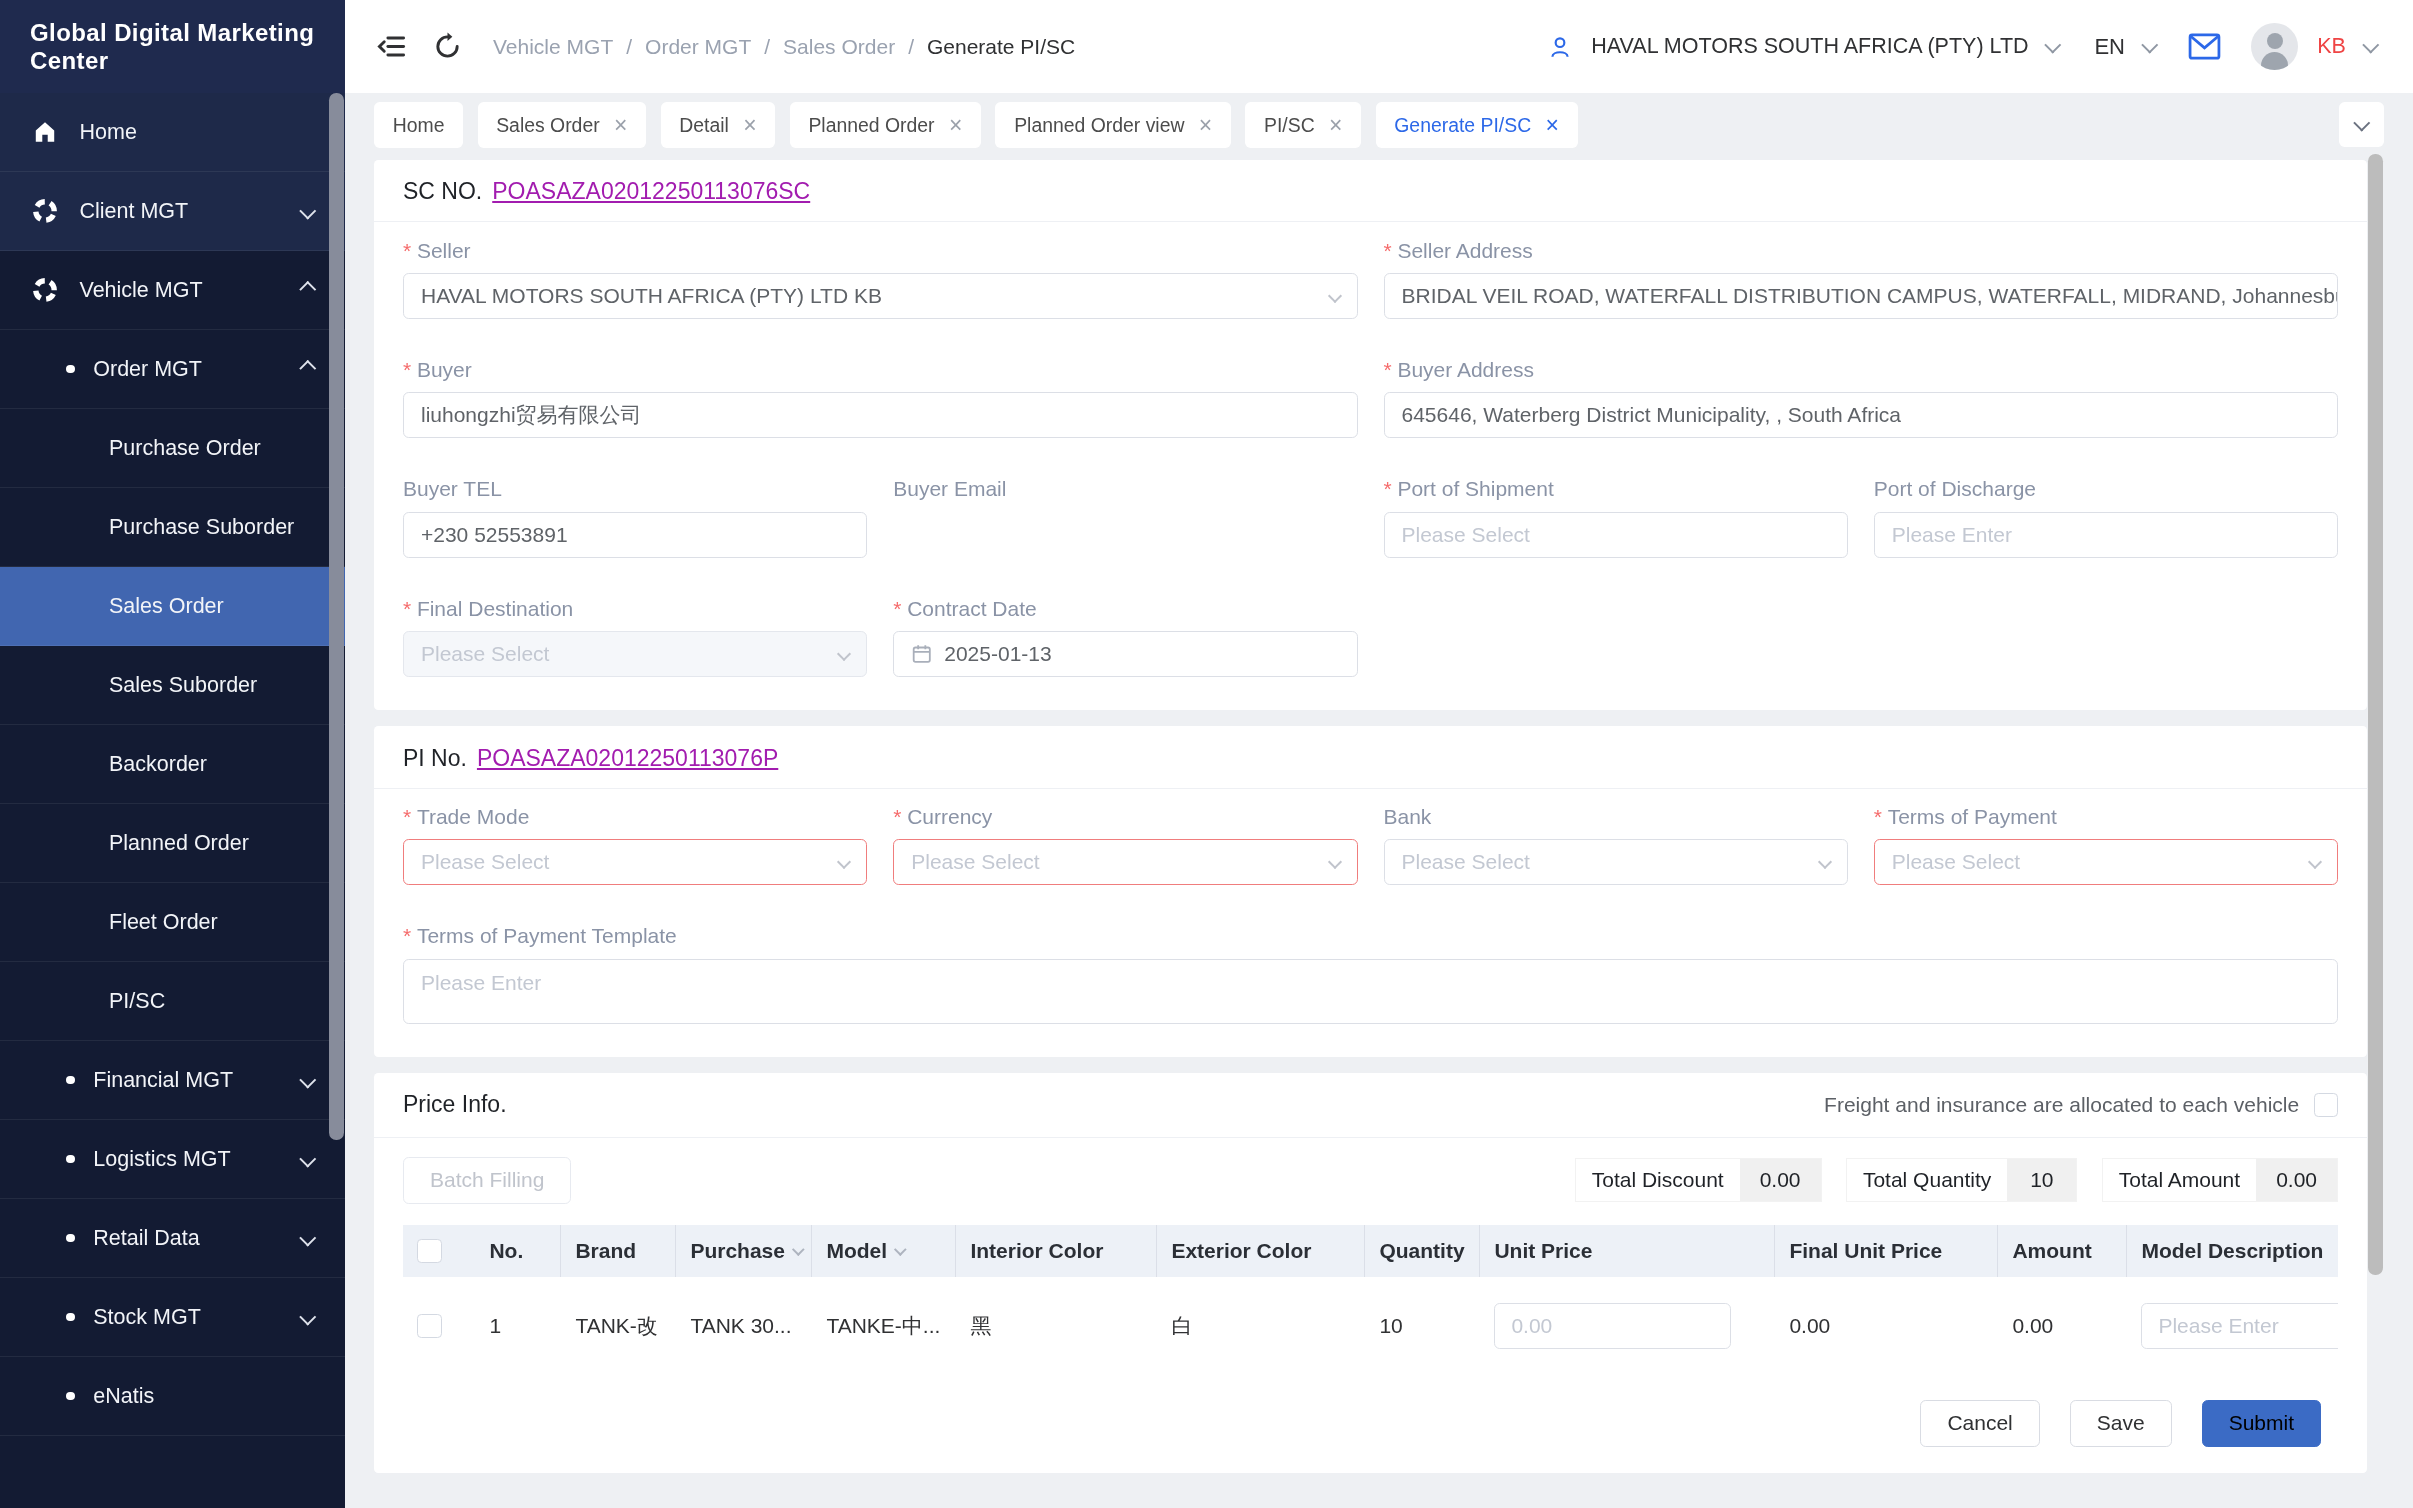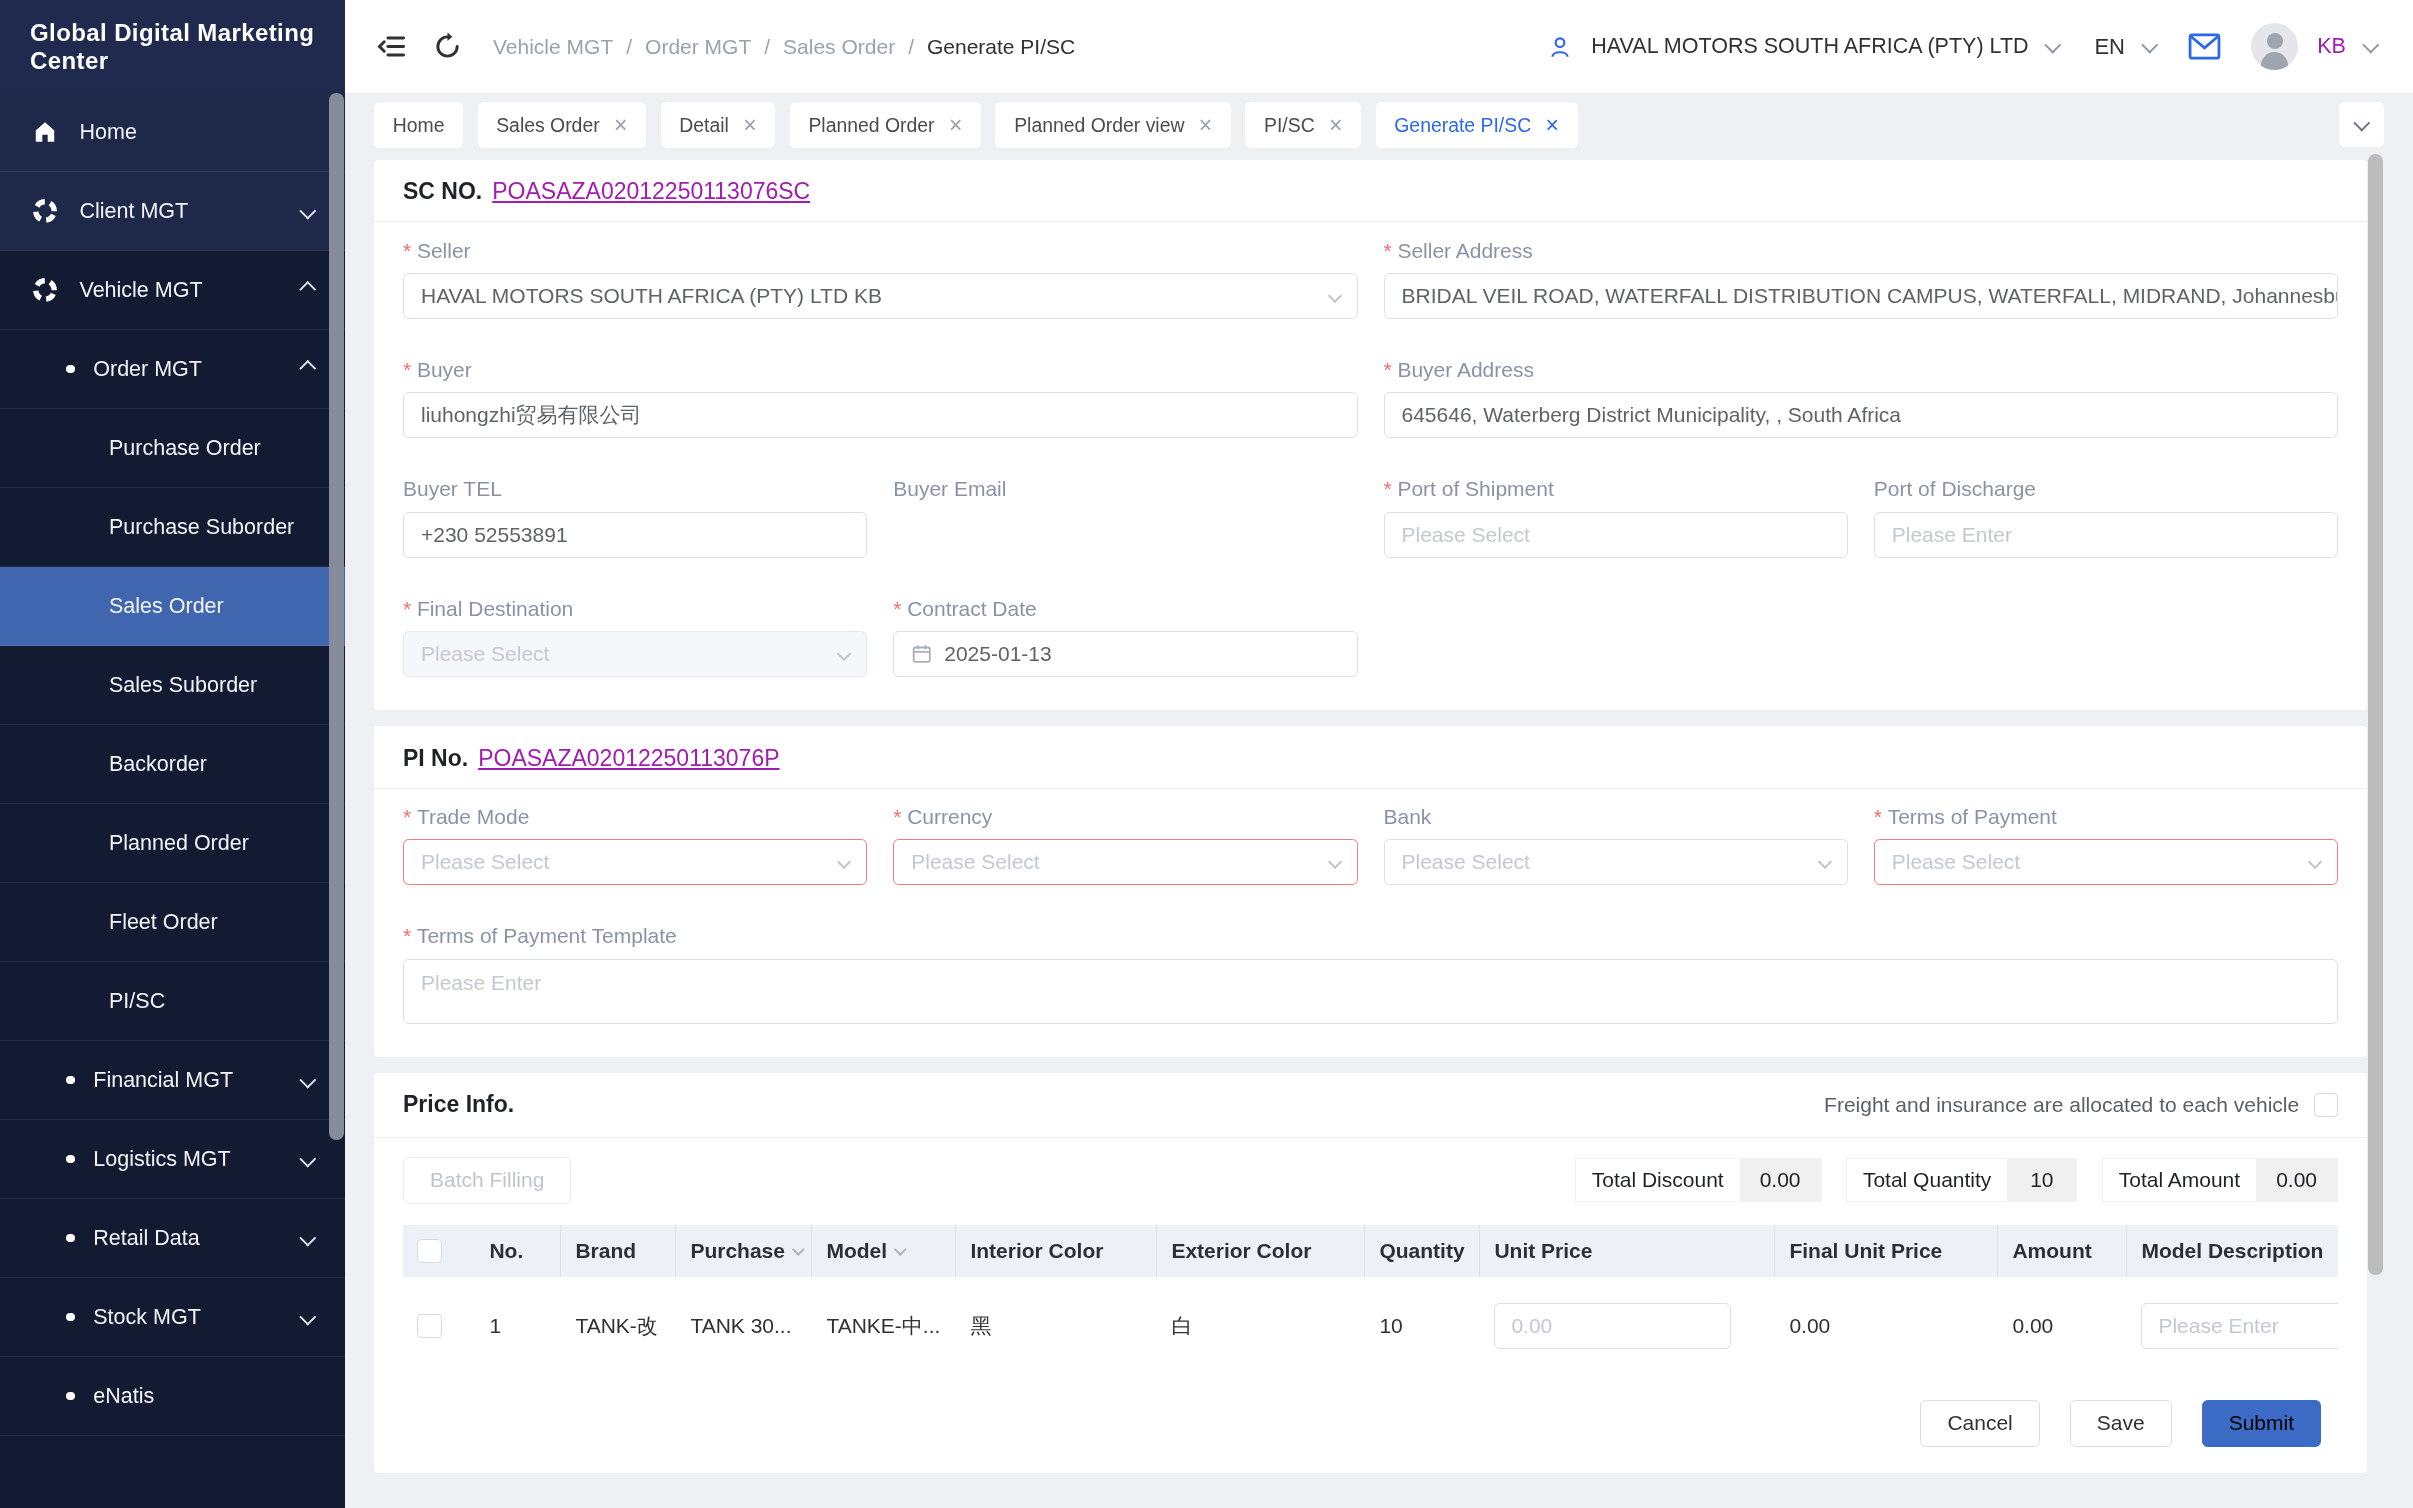--- a/index.html
+++ b/index.html
@@ -21,21 +21,21 @@
   .tb-icon { width:40px; height:40px; display:flex; align-items:center; justify-content:center; margin-right:16px; cursor:pointer; }
   .breadcrumb { display:flex; align-items:center; gap:13px; font-size:21px; color:#9aa2b0; margin-left:10px; }
   .breadcrumb .crumb-last { color:#303133; }
   .hdr-right { margin-left:auto; display:flex; align-items:center; gap:18.7px; }
   .company { font-size:21.5px; color:#303133; }
   .lang { font-size:22px; color:#303133; margin-left:17px; }
   .chev { width:11.5px; height:11.5px; border-right:2.2px solid #8f97a3; border-bottom:2.2px solid #8f97a3; transform:rotate(45deg) translate(-1.4px,-1.4px); display:inline-block; }
   .avatar { width:47px; height:47px; border-radius:50%; background:#e4e6ea; position:relative; overflow:hidden; margin-left:11.5px; }
   .avatar .head { position:absolute; left:50%; top:10px; width:16px; height:16px; margin-left:-8px; border-radius:50%; background:#9ea5ae; }
   .avatar .body { position:absolute; left:50%; top:29px; width:27px; height:18.7px; margin-left:-13.6px; border-radius:13.6px 13.6px 0 0; background:#9ea5ae; }
-  .initials { font-size:21.5px; color:#a21caf; }
+  .initials { font-size:21.5px; color:#ef4444; }
 
   
   .main { flex:1; display:flex; min-height:0; }
   .sidebar { width:345px; flex:0 0 auto; background:#131b33; position:relative; }
   .nav-item { height:79px; display:flex; align-items:center; color:#f2f4f8; font-size:21.5px; position:relative; background:#131b33; border-bottom:1.4px solid rgba(255,255,255,0.07); cursor:pointer; }
   .nav-item.top { background:#1e2949; }
   .nav-item.active { background:#4166b0; }
   .nav-item .mi { margin-left:32px; margin-right:21.5px; display:flex; }
   .nav-item .bullet { width:8.6px; height:8.6px; border-radius:50%; background:#fff; margin-left:66px; margin-right:18.7px; }
   .nav-item .lbl2 { margin-left:109px; }
@@ -52,21 +52,21 @@
   .tab .x { font-size:23px; color:#9ba1ab; line-height:1; }
   .tab.active { color:#2c68e8; }
   .tab.active .x { color:#2c68e8; }
   .tabs-overflow { position:absolute; top:9.3px; right:29px; width:45px; height:45px; background:#fff; border-radius:5.7px; display:flex; align-items:center; justify-content:center; cursor:pointer; }
   .tabs-overflow .chev { border-color:#6b7280; }
 
   
   .content { margin-top:11.5px; display:flex; flex-direction:column; gap:16px; }
   .card { background:#fff; border-radius:4.3px; }
   .card-head { display:flex; align-items:center; padding:18.7px 29px 16px; border-bottom:1.4px solid #eef0f4; }
-  .card-title { font-size:23px; font-weight:bold; color:#1f2227; }
+  .card-title { font-size:23px; font-weight:normal; color:#1f2227; }
   .card-link { font-size:23px; color:#a21caf; margin-left:10px; cursor:pointer;text-decoration:underline; }
 
   .form { padding:16px 29px 33px; display:grid; grid-template-columns:repeat(4,1fr); column-gap:26px; row-gap:39px; }
   .span2 { grid-column:span 2; }
   .f-label { font-size:21px; color:#8a93a6; margin-bottom:10px; height:24.4px; display:flex; align-items:center; gap:5.7px; }
   .req { color:#f56c6c; }
   .f-control { height:46px; border:1.4px solid #dcdfe6; border-radius:5.7px; background:#fff; display:flex; align-items:center; padding:0 17px; font-size:21px; color:#5f6368; white-space:nowrap; overflow:hidden; cursor:text; }
   .f-control.select { cursor:pointer; }
   .f-control .ph { color:#c3c8d2; }
   .f-control .cchev { margin-left:auto; width:10px; height:10px; border-right:2.2px solid #c0c4cc; border-bottom:2.2px solid #c0c4cc; transform:rotate(45deg); flex:0 0 auto; }

